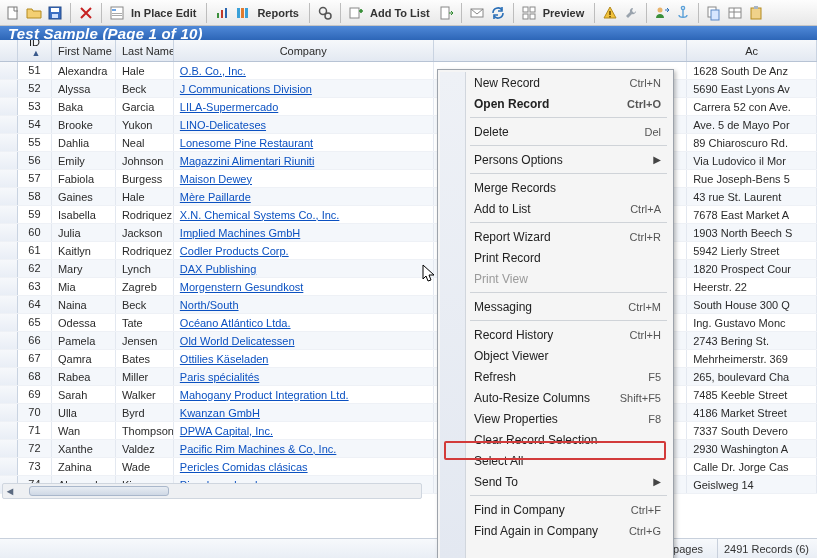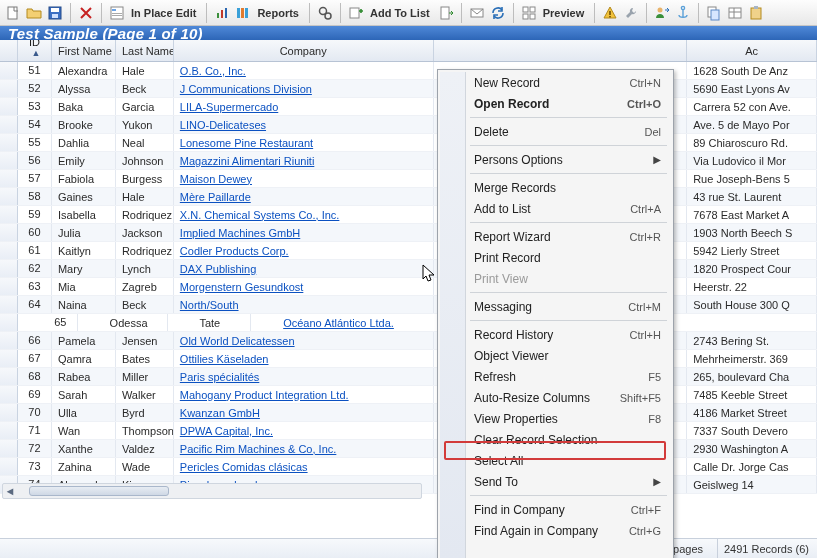--- a/index.html
+++ b/index.html
@@ -529,20 +529,21 @@
       </div>
       <div class="row">
         <div class="rowh"></div>
         <div class="col col-id cell-id">65</div>
         <div class="col col-fn">Odessa</div>
         <div class="col col-ln">Tate</div>
         <div class="col col-co">
           <span class="link">Océano Atlántico Ltda.</span>
         </div>
         <div class="col col-gap"></div>
+        <div class="col col-addr col-addr-cell">Ing. Gustavo Monc</div>
       </div>
       <div class="row alt">
         <div class="rowh"></div>
         <div class="col col-id cell-id">66</div>
         <div class="col col-fn">Pamela</div>
         <div class="col col-ln">Jensen</div>
         <div class="col col-co">
           <span class="link">Old World Delicatessen</span>
         </div>
         <div class="col col-gap"></div>

